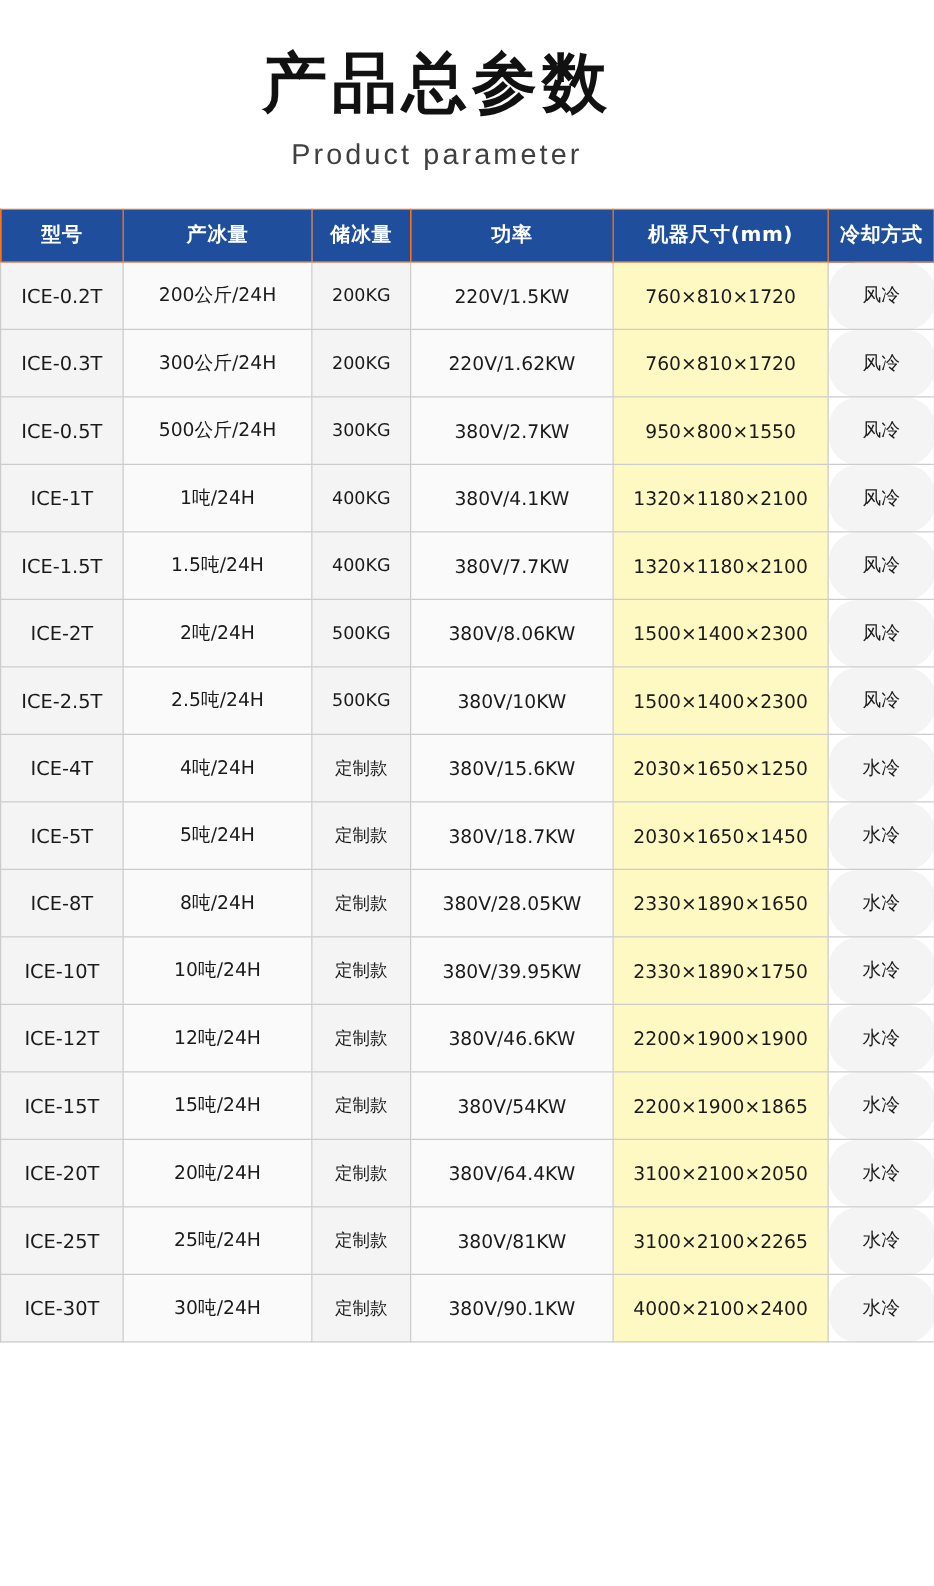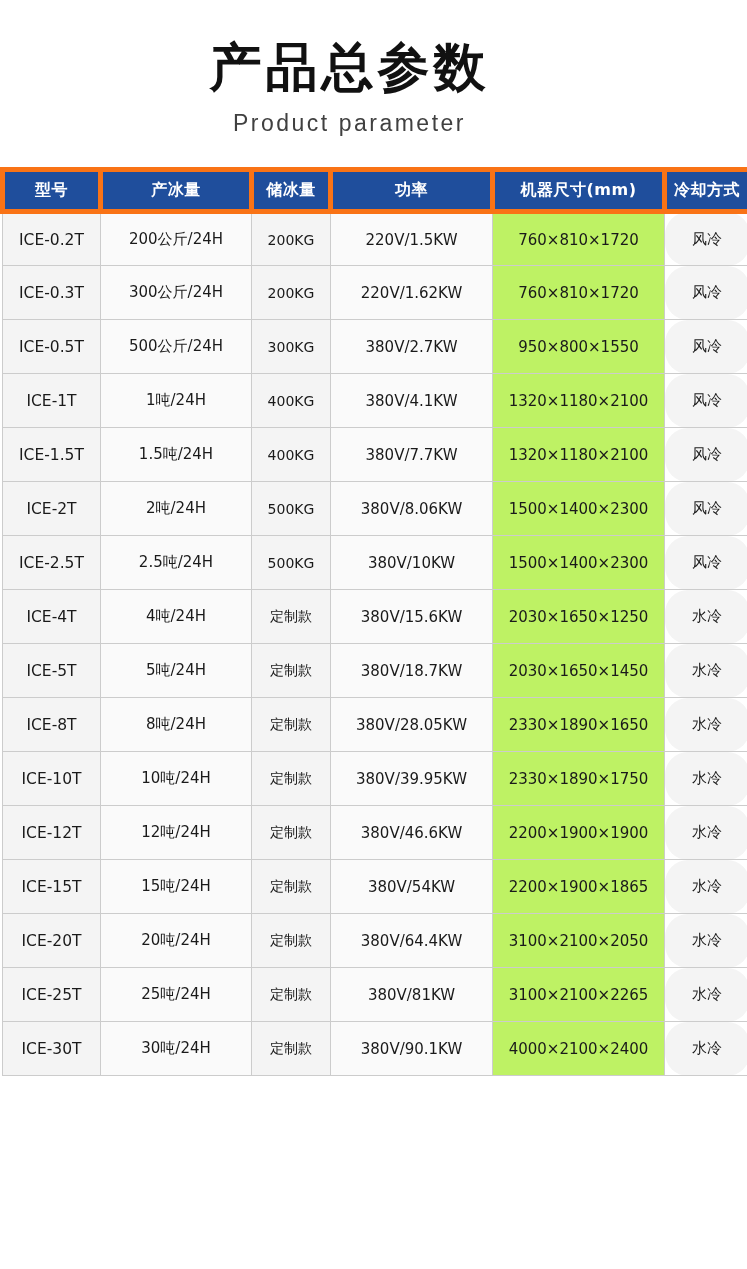--- a/index.html
+++ b/index.html
@@ -55,21 +55,21 @@
   table.spec col.c3 { width: 162px; }
   table.spec col.c4 { width: 172px; }
   table.spec col.c5 { width: 85px; }
 
   table.spec thead th {
     background: #1f4e9c;
     color: #ffffff;
     font-size: 16px;
     font-weight: bold;
     height: 42px;
-    border: 5px solid #f97316;
+    border: 1px solid #f97316;
     text-align: center;
     vertical-align: middle;
     letter-spacing: 0.5px;
     font-family: "DejaVu Sans", "Liberation Sans", sans-serif;
   }
   table.spec tbody td {
     height: 54px;
     border: 1px solid #cccccc;
     text-align: center;
     vertical-align: middle;
@@ -86,21 +86,21 @@
     background: #fafafa;
   }
   table.spec tbody td.store {
     font-size: 14px;
     background: #f4f4f4;
   }
   table.spec tbody td.power {
     background: #fafafa;
   }
   table.spec tbody td.dims {
-    background: #bef264;
+    background: #fef9c3;
     margin-left: 40px;
   }
   table.spec tbody td.cool {
     background: #f4f4f4;
     border-radius: 23px;
   }
   .note {
     text-align: center;
     font-size: 16px;
     color: #1a1a1a;

